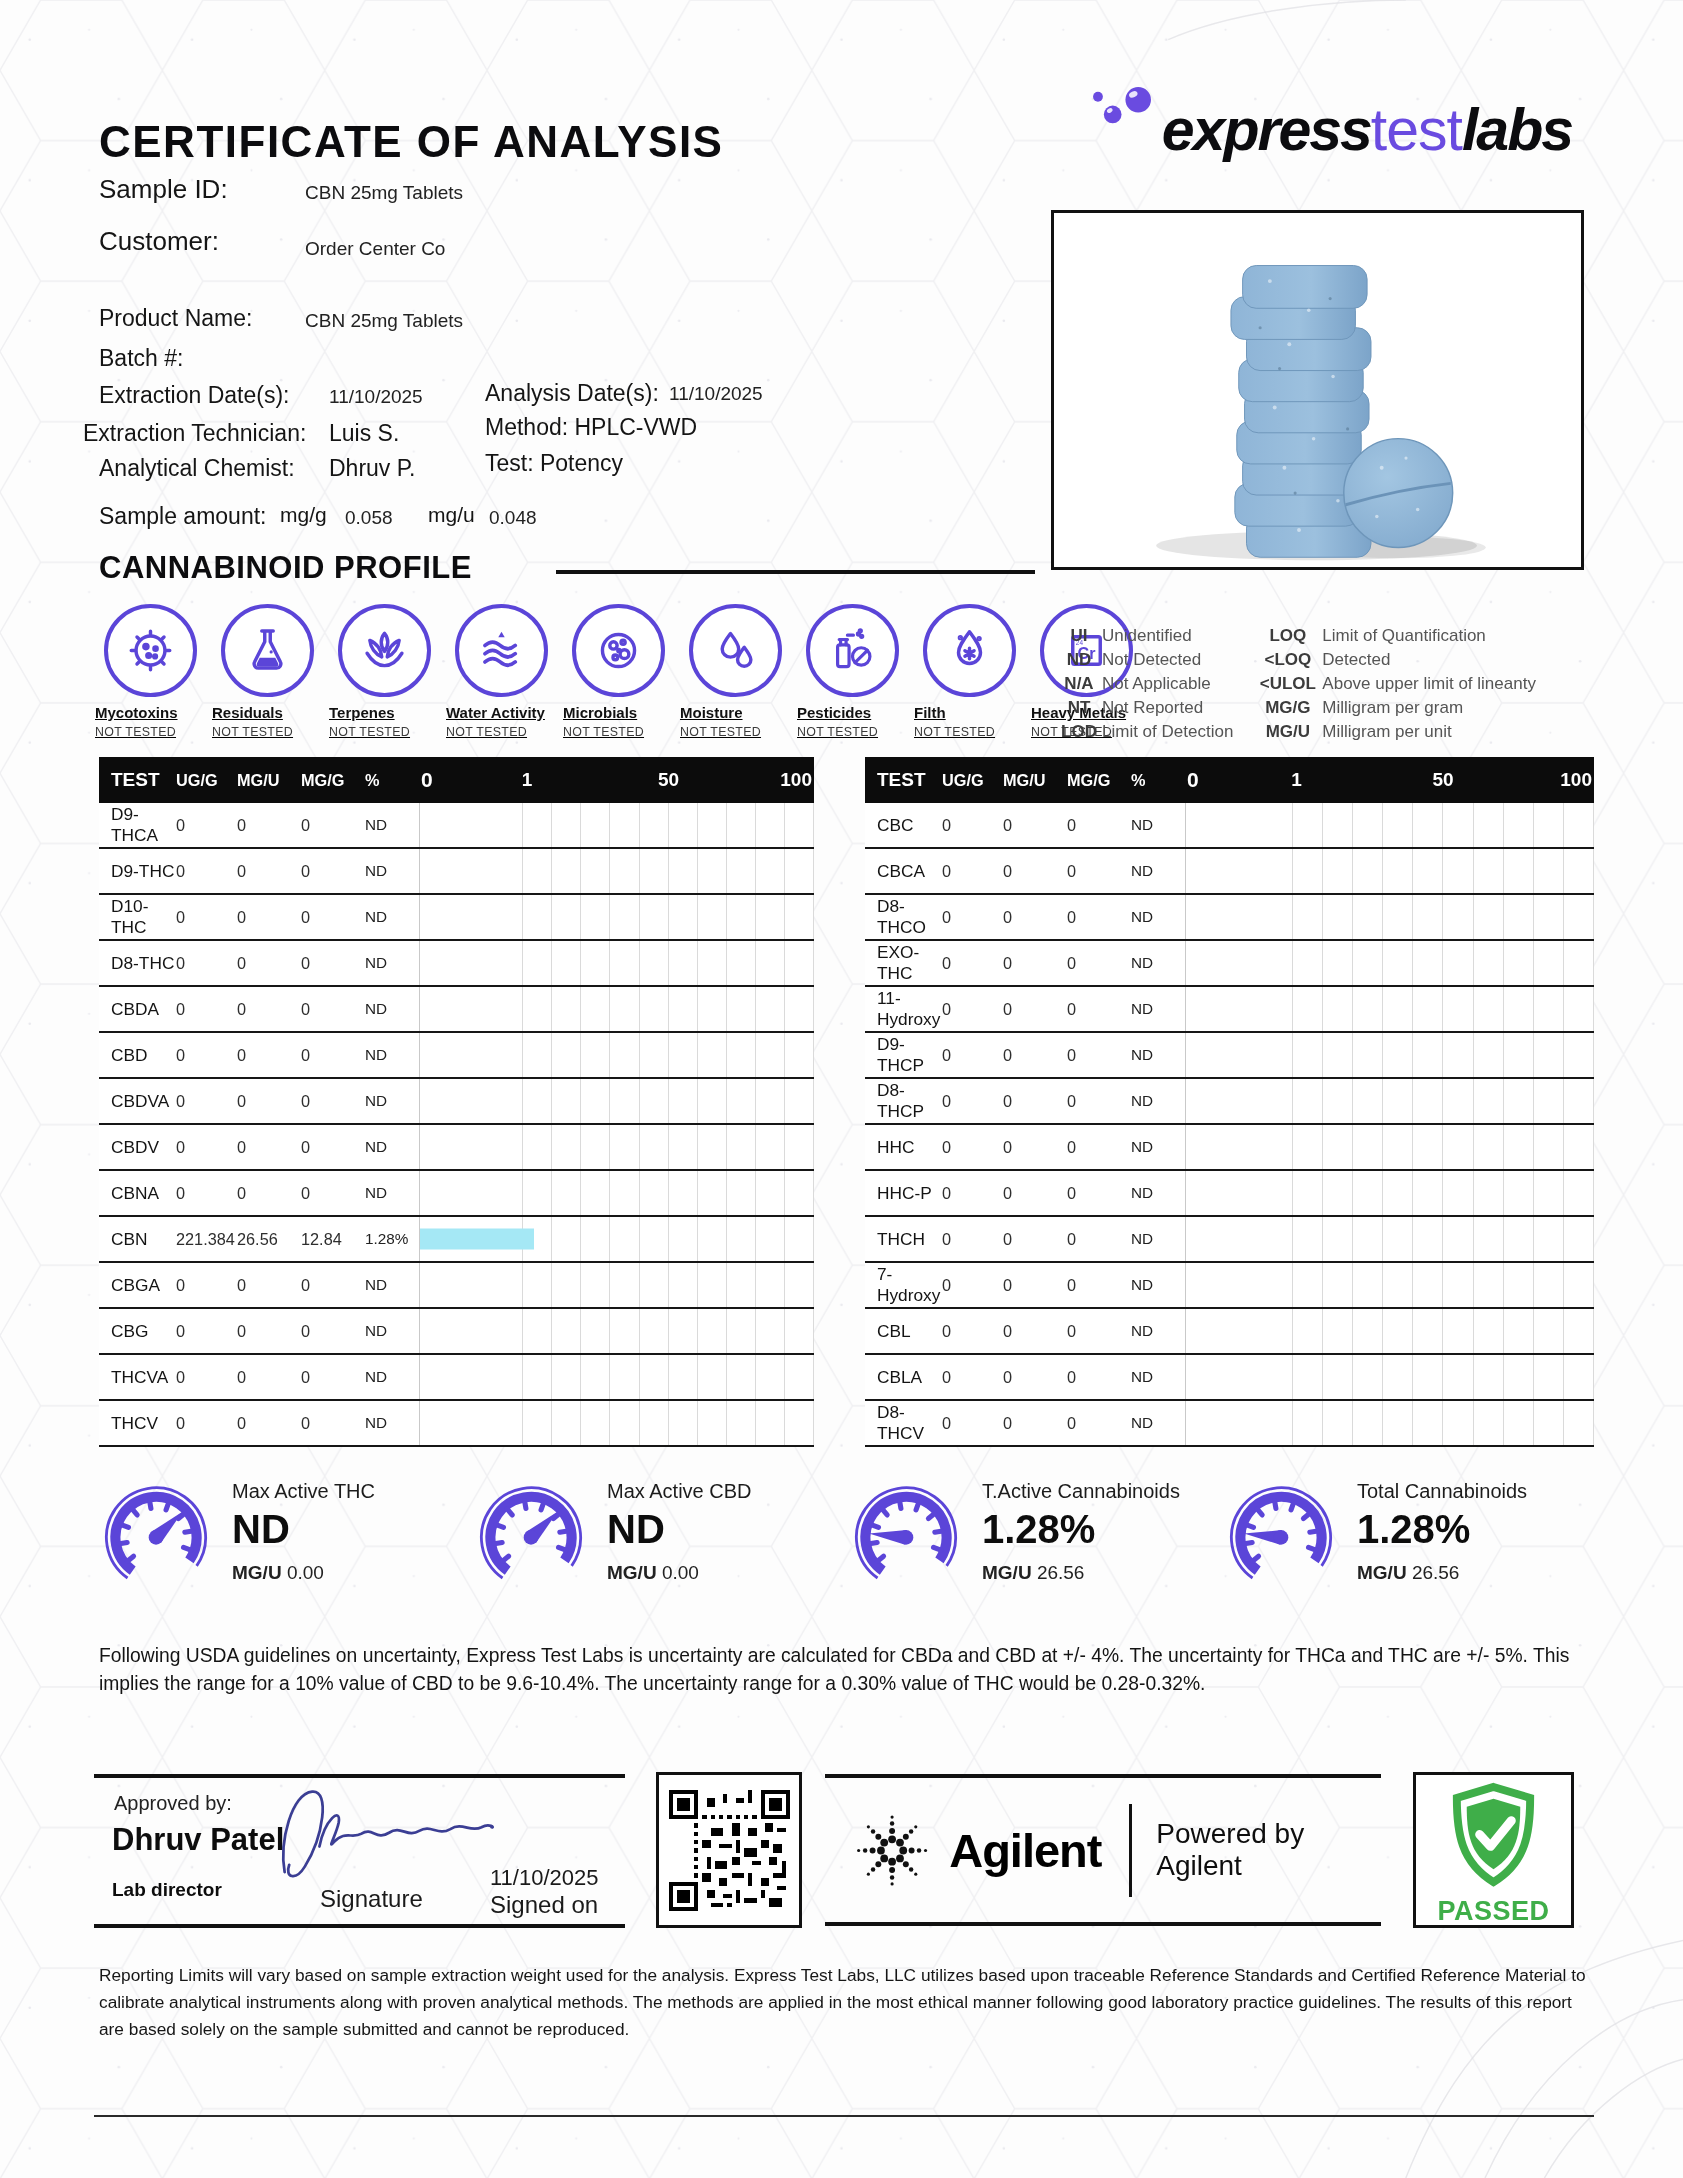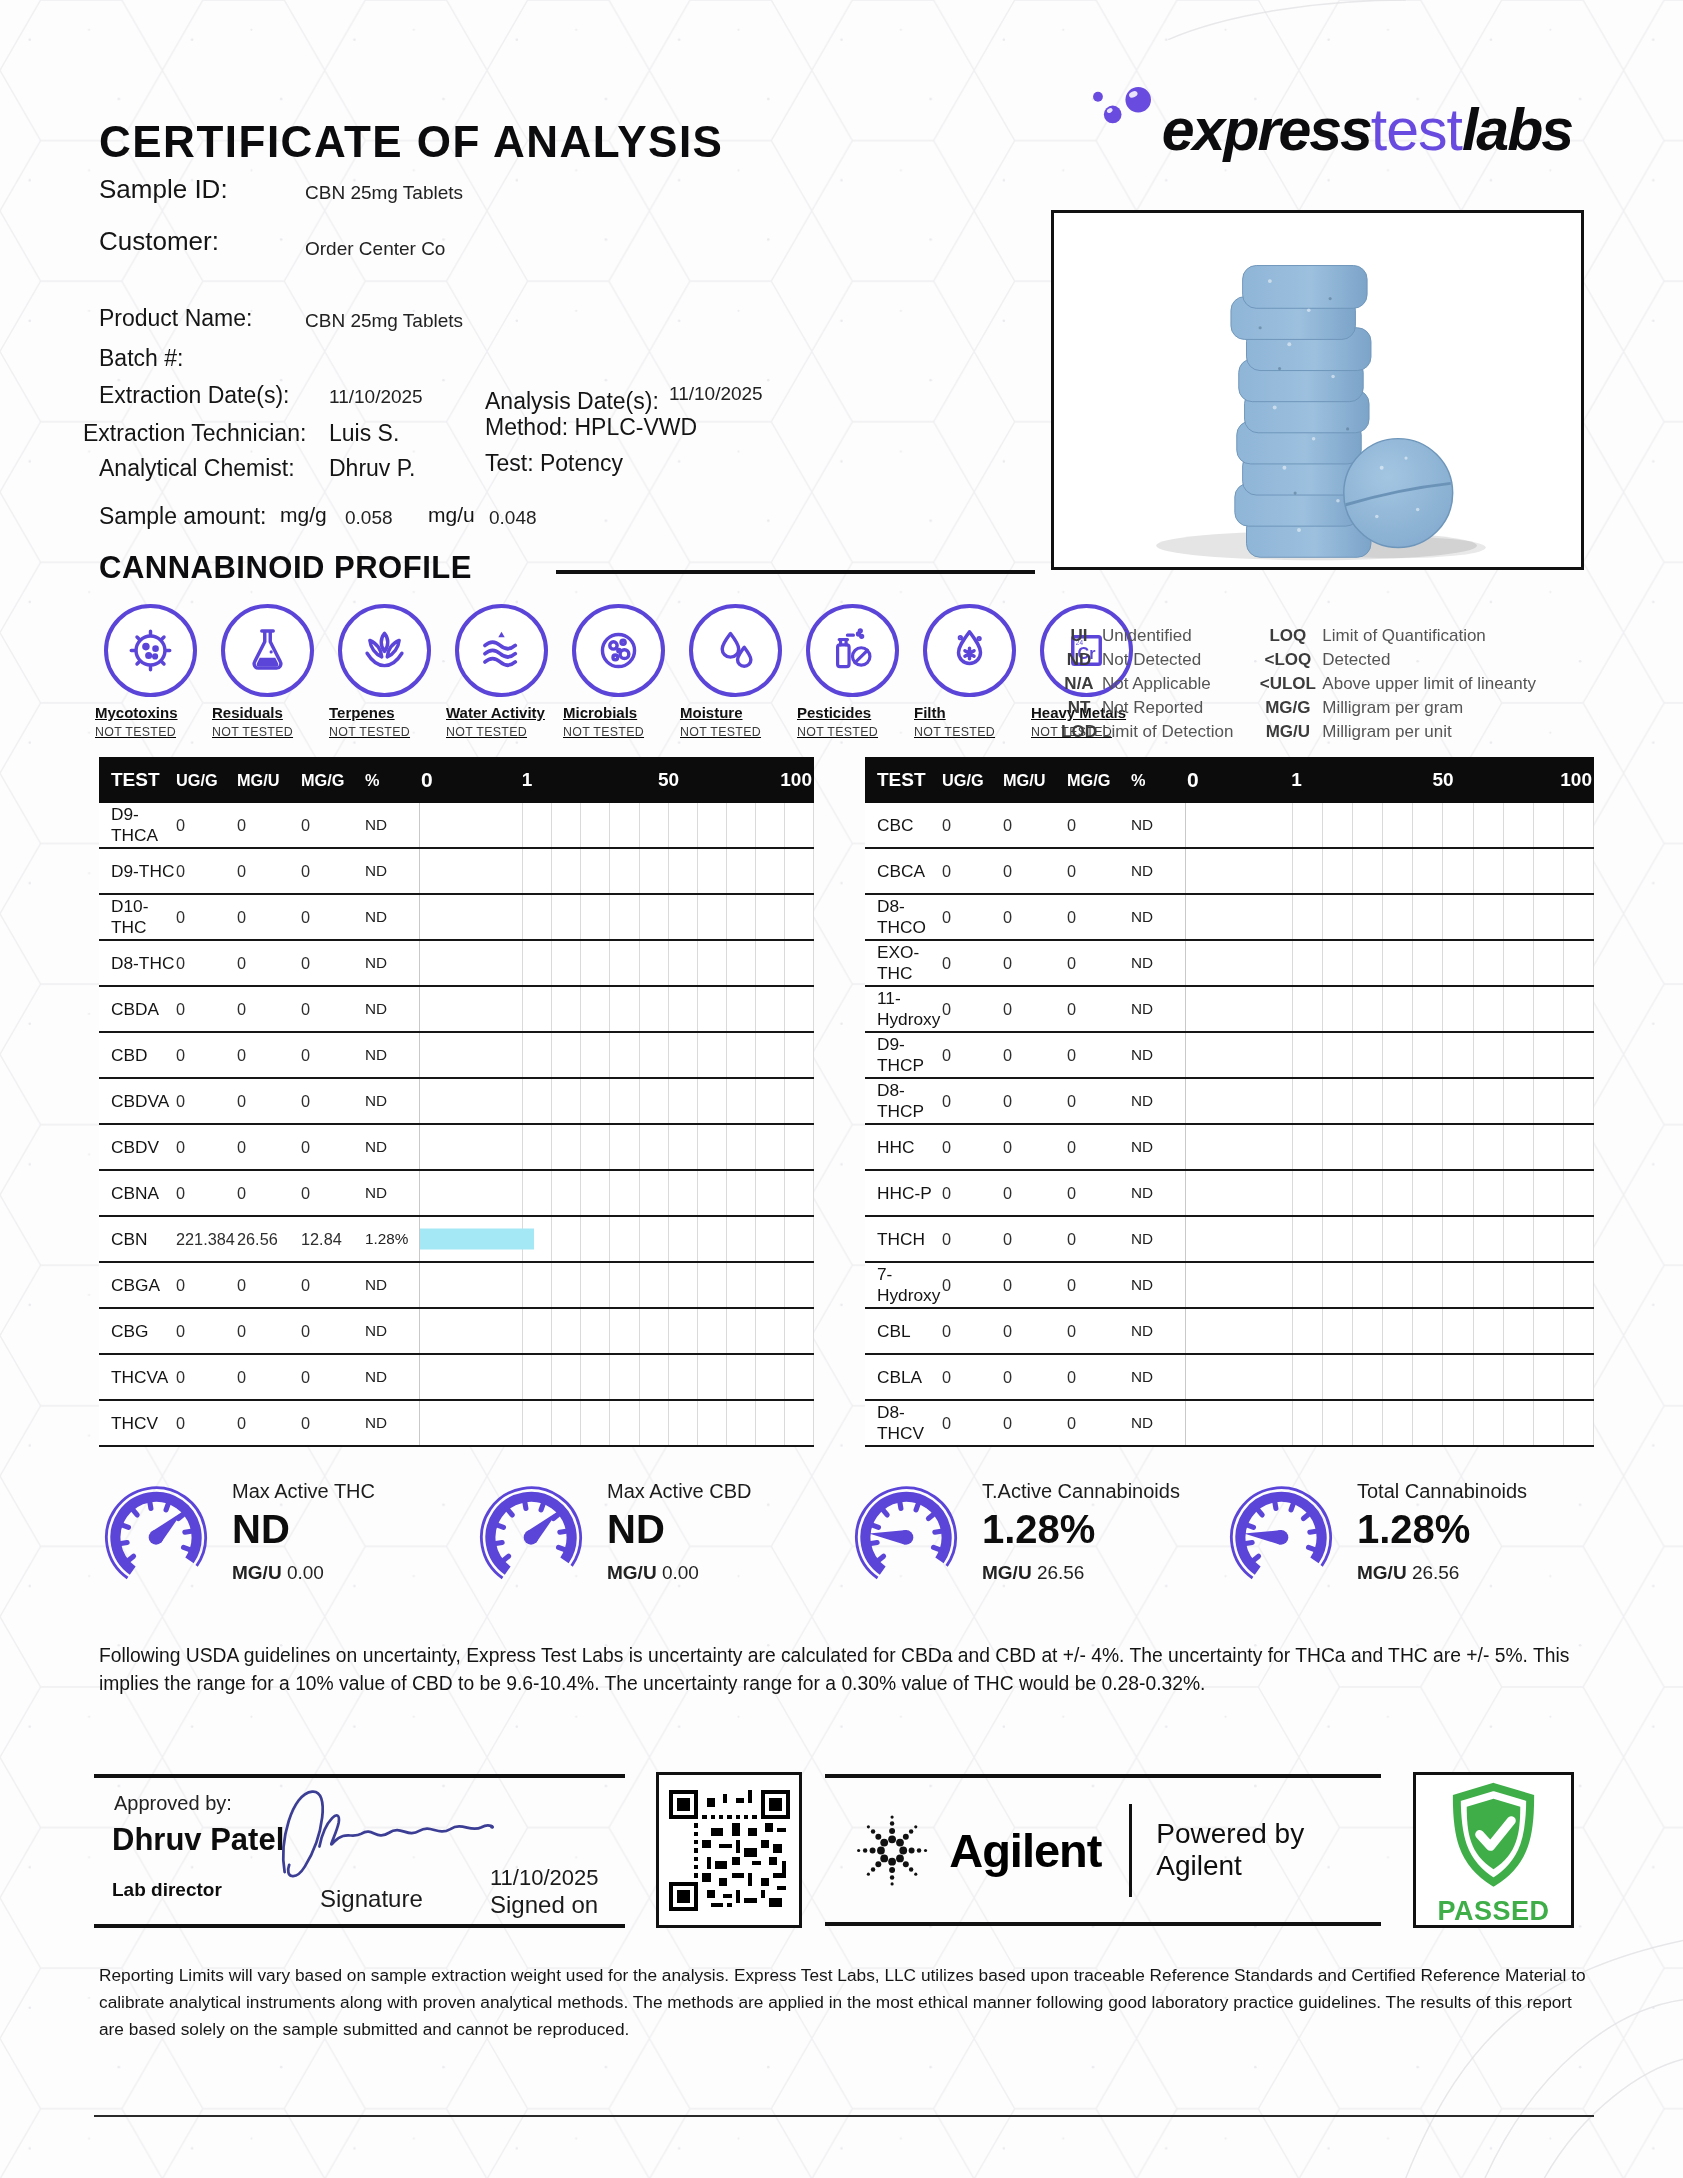--- a/index.html
+++ b/index.html
@@ -158,21 +158,21 @@
     <div class="abs lbl-lg" style="left:99px; top:226px;">Customer:</div>
     <div class="abs val" style="left:305px; top:238px;">Order Center Co</div>
 
     <div class="abs lbl" style="left:99px; top:305px;">Product Name:</div>
     <div class="abs val" style="left:305px; top:310px;">CBN 25mg Tablets</div>
 
     <div class="abs lbl" style="left:99px; top:345px;">Batch #:</div>
 
     <div class="abs lbl" style="left:99px; top:382px;">Extraction Date(s):</div>
     <div class="abs val" style="left:329px; top:386px;">11/10/2025</div>
-    <div class="abs lbl" style="left:485px; top:388px;">Analysis Date(s):</div>
+    <div class="abs lbl" style="left:485px; top:380px;">Analysis Date(s):</div>
     <div class="abs val" style="left:669px; top:383px;">11/10/2025</div>
 
     <div class="abs lbl" style="left:83px; top:420px;">Extraction Technician:</div>
     <div class="abs lbl" style="left:329px; top:420px;">Luis S.</div>
     <div class="abs lbl" style="left:485px; top:414px;">Method: HPLC-VWD</div>
 
     <div class="abs lbl" style="left:99px; top:455px;">Analytical Chemist:</div>
     <div class="abs lbl" style="left:329px; top:455px;">Dhruv P.</div>
     <div class="abs lbl" style="left:485px; top:450px;">Test: Potency</div>
 

